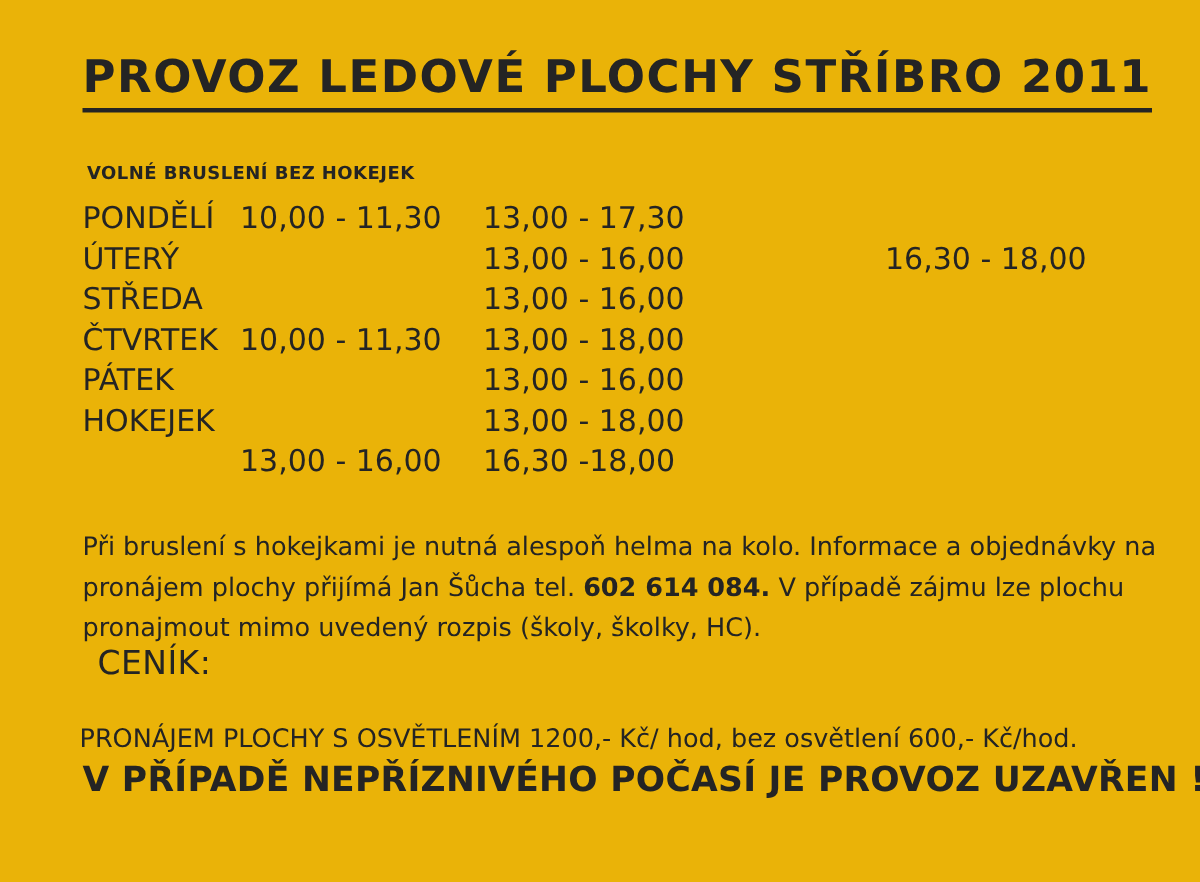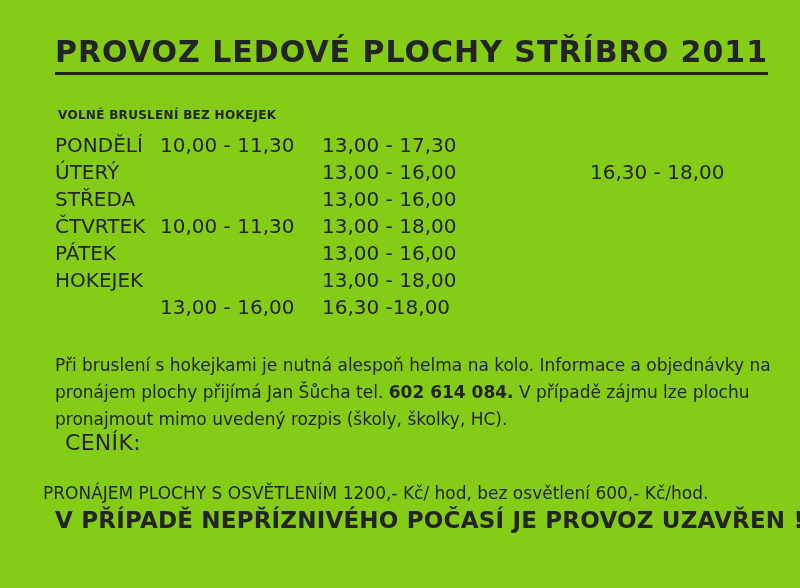--- a/index.html
+++ b/index.html
@@ -1,19 +1,19 @@
 <!DOCTYPE html>
 <html><head>
 <meta charset="utf-8">
 <style>
   html,body{margin:0;padding:0;}
   .page{
     position:relative;
     width:800px;height:588px;
-    background:#84cc16;
+    background:#eab308;
     font-family:"DejaVu Sans", sans-serif;
     color:#242424;
     overflow:hidden;
   }
   .title{
     position:absolute;left:55px;top:34px;
     font-size:30px;font-weight:bold;letter-spacing:1px;
     border-bottom:3px solid #242424;padding-bottom:3px;
     white-space:nowrap;
   }
@@ -25,21 +25,21 @@
   .srow div{font-size:20px;white-space:nowrap;}
   .notes{position:absolute;top:352px;left:55px;width:735px;font-size:17px;line-height:27px;}
   .notes .nline{white-space:nowrap;}
   .bold{font-weight:bold;}
   .cenik{position:absolute;top:430px;left:65px;font-size:22px;letter-spacing:.3px;}
   .prices{
     position:absolute;top:456px;left:55px;width:735px;
     display:grid;grid-template-columns:75px 110px 105px 115px 105px auto;
     font-size:17px;
   }
-  .rental{position:absolute;top:483px;left:43px;font-size:17px;white-space:nowrap;}
+  .rental{position:absolute;top:483px;left:53px;font-size:17px;white-space:nowrap;}
   .closing{position:absolute;top:507px;left:55px;font-size:23px;font-weight:bold;white-space:nowrap;letter-spacing:.2px;}
 </style>
 </head>
 <body>
 
 <div class="page">
 
   <div class="title">PROVOZ LEDOVÉ PLOCHY STŘÍBRO 2011</div>
 
   <div class="sched-header">

